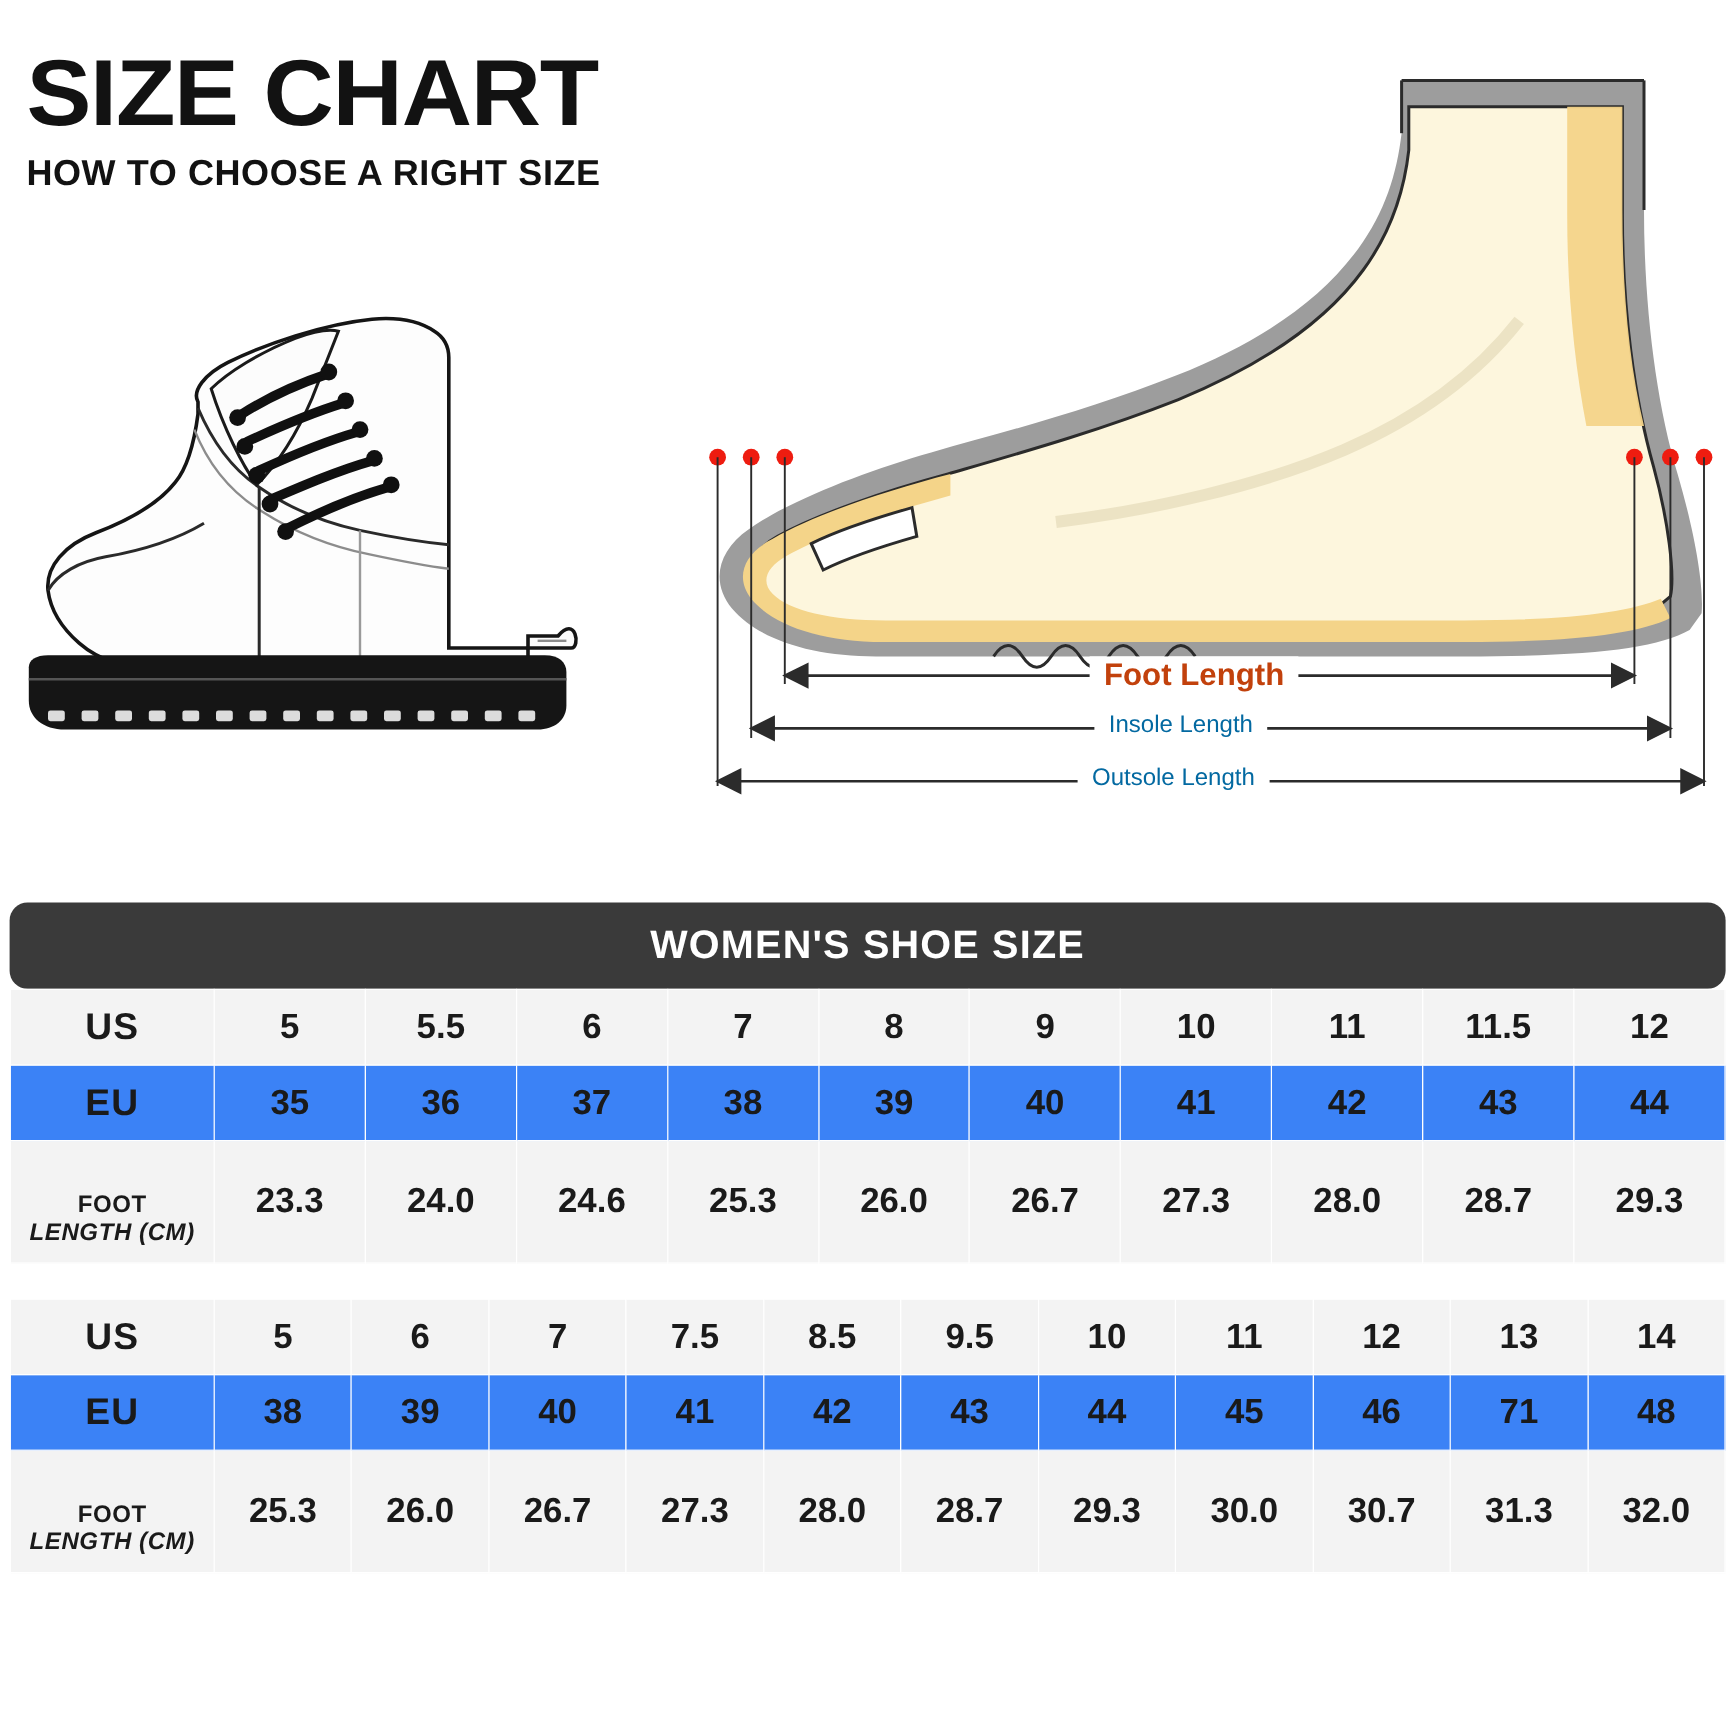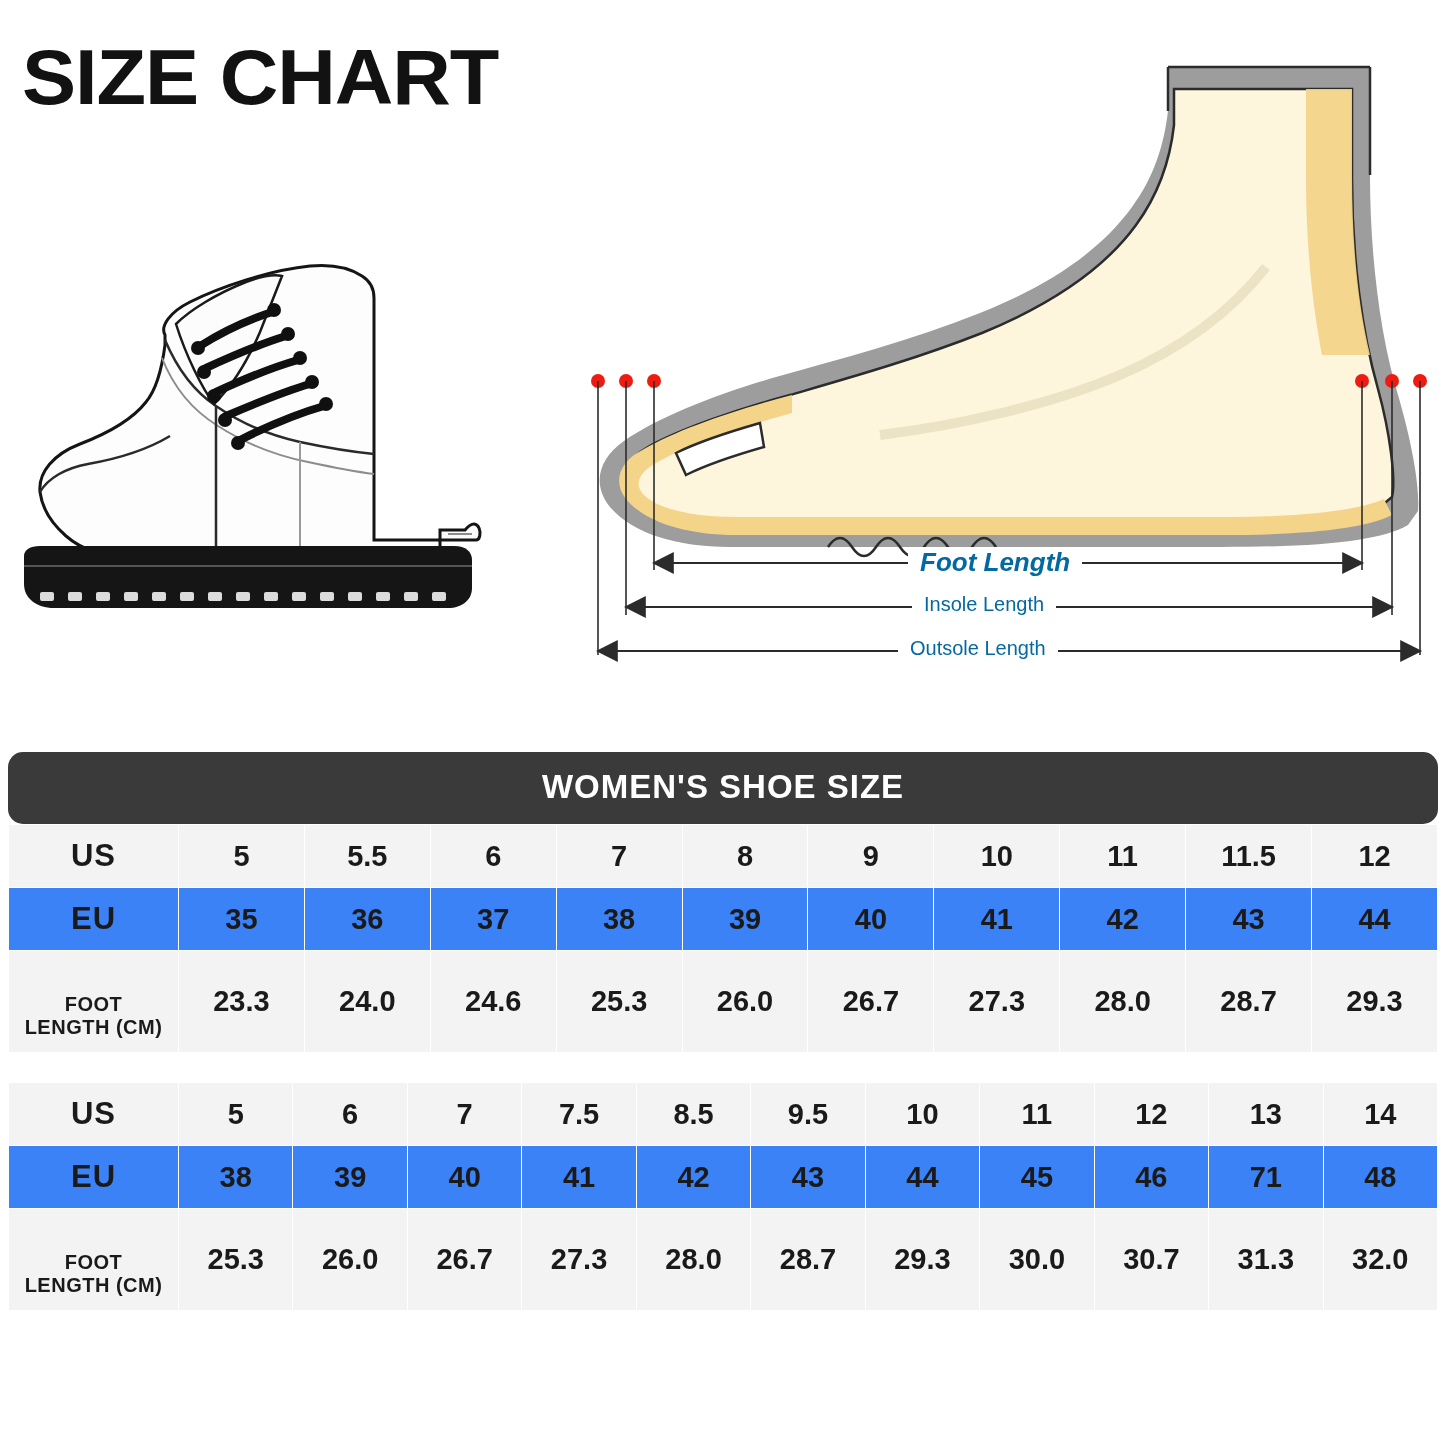--- a/index.html
+++ b/index.html
@@ -56,24 +56,23 @@
   }
   .measure-label {
     position: absolute;
     font-size: 20px;
     color: #0369a1;
     background: #ffffff;
     padding: 0 12px;
     white-space: nowrap;
   }
   .measure-label.red {
-    color: #0369a1;
+    color: #c2410c;
     font-weight: 700;
     font-size: 26px;
-    font-style: italic;
   }
 
   
   .table-block {
     position: absolute;
     left: 8px;
     width: 1430px;
   }
   .table-block.women { top: 752px; }
   .table-block.men { top: 1082px; }
@@ -107,29 +106,30 @@
     width: 170px;
     font-size: 31px;
     letter-spacing: 1px;
   }
   td.rowlabel.small {
     font-size: 20px;
     line-height: 1.15;
     letter-spacing: 0.5px;
   }
   td.rowlabel .l1 { display: block; margin-top: 29px; }
-  td.rowlabel .l2 { display: block; }
+  td.rowlabel .l2 { display: block; font-style: italic; }
 </style>
 </head>
 <body>
 
 <div class="page">
 
   <div class="header">
     <div class="title">SIZE CHART</div>
+    <div class="subtitle">HOW TO CHOOSE A RIGHT SIZE</div>
   </div>
 
   <div class="boot-wrap">
     <svg width="500" height="390" viewBox="0 0 500 390">
 
       <path d="M155,95 C150,86 160,72 180,62 C210,47 260,30 300,26 C322,24 340,28 352,36
                C360,41 364,48 364,58 L364,300 L430,300 L430,318 L120,318
                C96,318 72,310 56,296 C40,282 32,268 30,252 C28,232 44,214 70,204
                C96,194 122,180 136,162 C146,150 152,128 155,105 Z" fill="#fdfdfd" stroke="#151515" stroke-width="3"></path>
 

